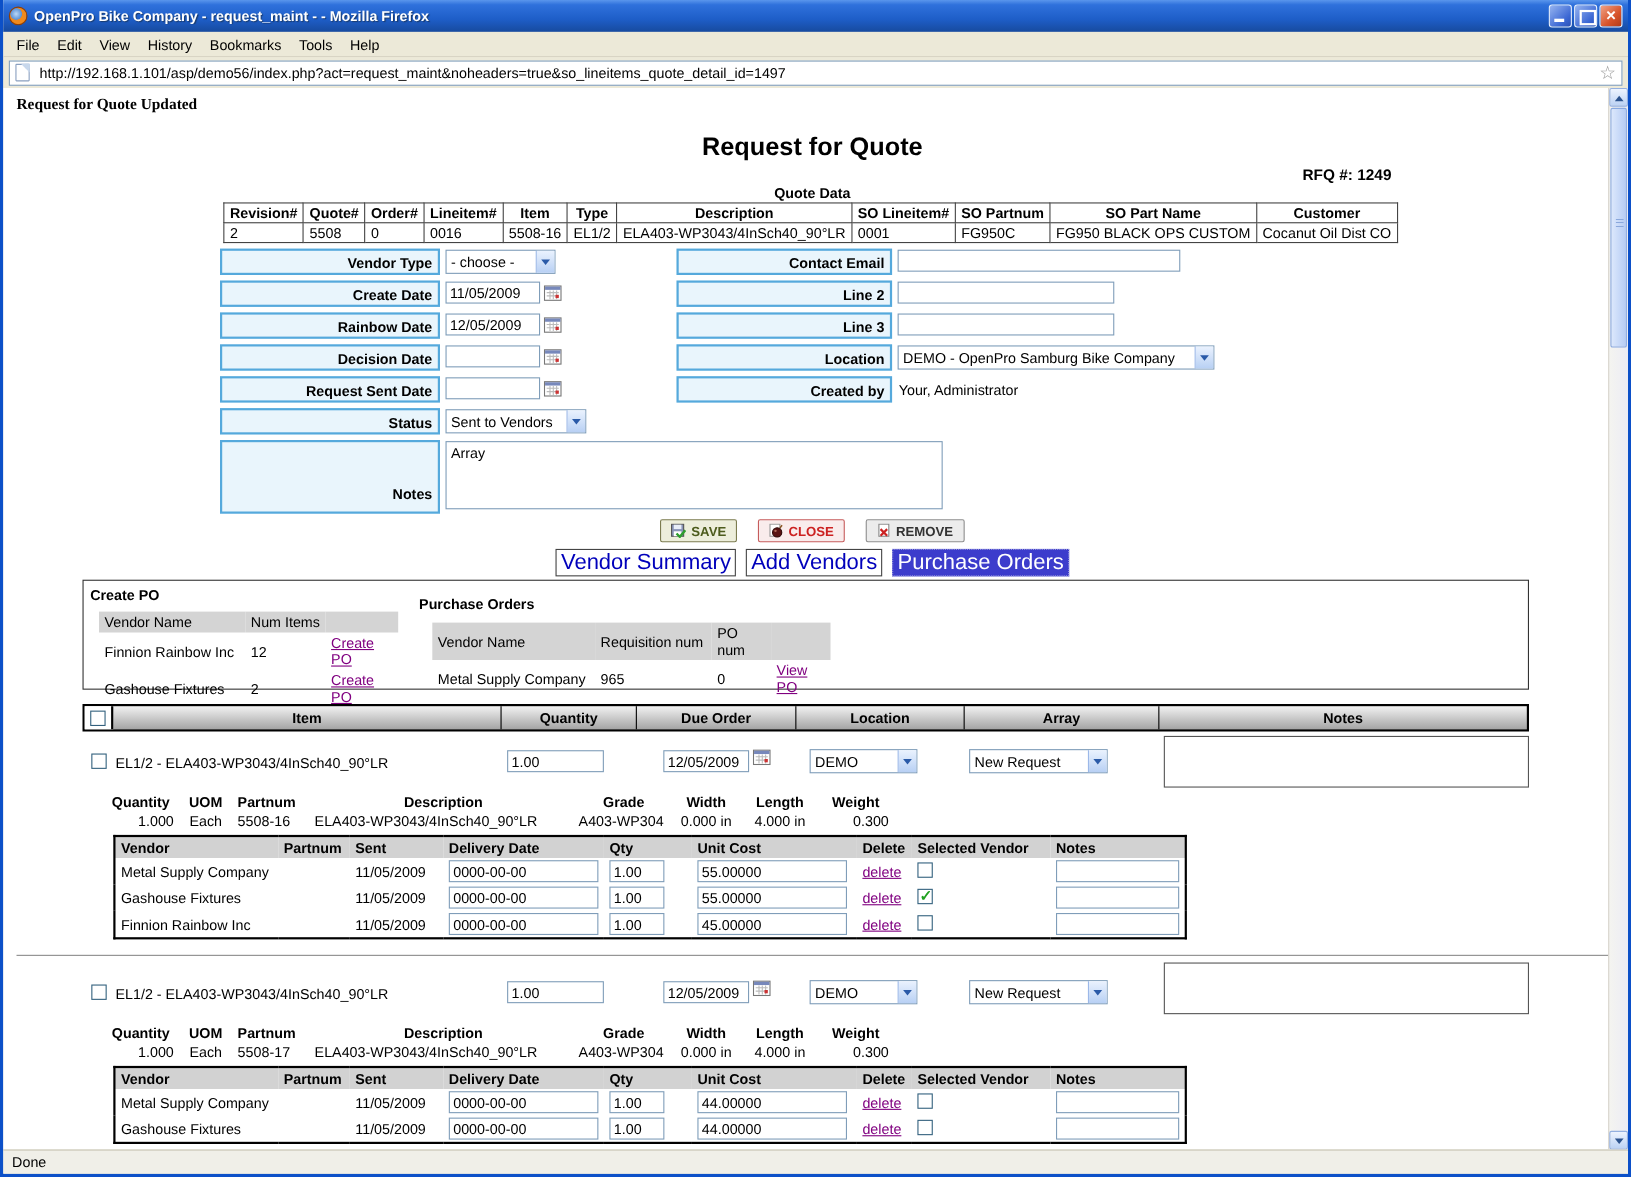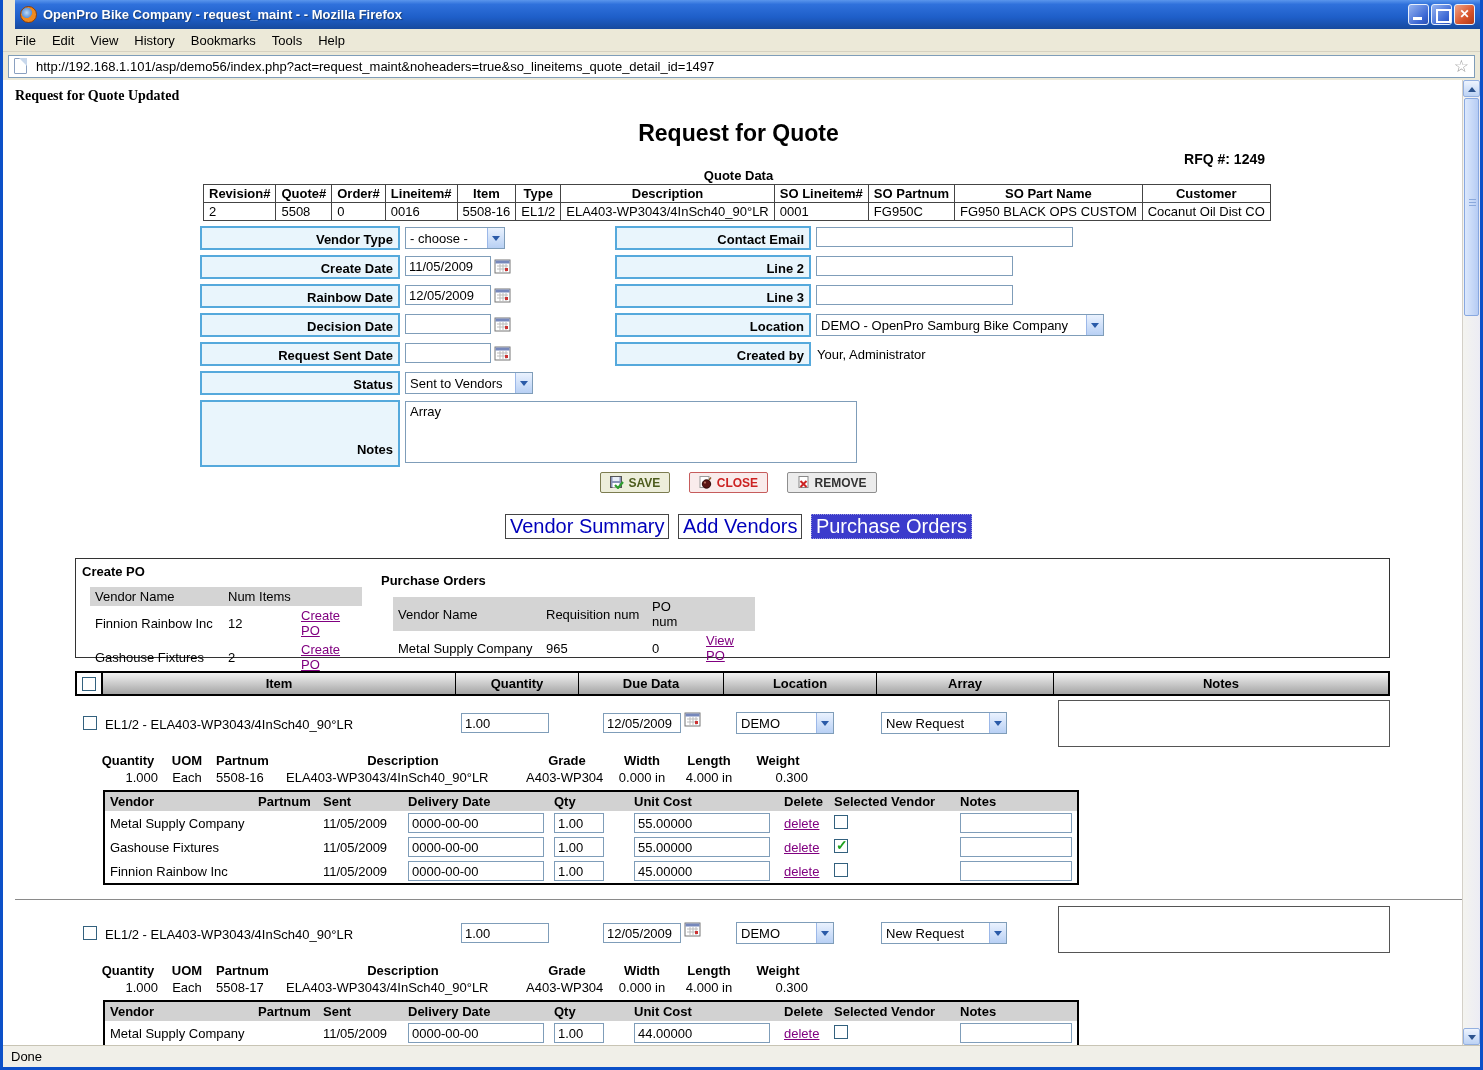--- a/index.html
+++ b/index.html
@@ -2,21 +2,21 @@
 <html><head>
 <meta charset="utf-8">
 <style>
   html,body{margin:0;padding:0;background:#444;}
   *{box-sizing:border-box;}
   body{font-family:"Liberation Sans",sans-serif;}
 
   .window{width:1483px;height:1070px;border:3px solid #0c50c8;border-top:0;background:#ece9d8;display:flex;flex-direction:column;}
 
   
-  .titlebar{height:29px;flex:0 0 29px;background:linear-gradient(180deg,#5a96ec 0%,#2f71dc 15%,#1e5ec8 60%,#174a9e 100%);display:flex;align-items:center;padding:0 5px;gap:6px;margin-left:12px;}
+  .titlebar{height:29px;flex:0 0 29px;background:linear-gradient(180deg,#5a96ec 0%,#2f71dc 15%,#1e5ec8 60%,#174a9e 100%);display:flex;align-items:center;padding:0 5px;gap:6px;}
   .fx-icon{width:17px;height:17px;border-radius:50%;background:radial-gradient(circle at 38% 38%,#bcd8f4 0%,#5e94d8 38%,#f08a1e 42% 78%,#b4540e 100%);border:1px solid #933f00;}
   .win-title{color:#fff;font-weight:bold;font-size:13px;text-shadow:1px 1px 1px #1a3a6a;flex:1;white-space:nowrap;overflow:hidden;}
   .winbtns{display:flex;gap:2px;}
   .wb{width:21px;height:21px;border-radius:3px;border:1px solid #e8f0fc;position:relative;}
   .wb-min,.wb-max{background:linear-gradient(135deg,#96b4f0 0%,#3c68d4 70%,#2a50b4 100%);}
   .wb-close{background:linear-gradient(135deg,#f0a488 0%,#d8532a 60%,#b03a18 100%);color:#fff;font-size:12px;font-weight:bold;text-align:center;line-height:19px;}
   .wb-min::after{content:"";position:absolute;left:4px;bottom:4px;width:9px;height:3px;background:#fff;}
   .wb-max::after{content:"";position:absolute;left:4px;top:4px;width:11px;height:10px;border:2px solid #fff;}
 
   
@@ -80,21 +80,21 @@
 
   
   .btnrow{text-align:center;margin-top:6px;}
   .abtn{display:inline-flex;align-items:center;gap:4px;height:21px;padding:0 9px;font-size:12px;font-weight:bold;border-radius:2px;margin:0 7px;cursor:default;}
   .abtn-save{background:#edeedb;border:1px solid #7c7c50;color:#4d5c1d;}
   .abtn-close{background:#f9ecec;border:1px solid #c65c5c;color:#c22;}
   .abtn-remove{background:#ececec;border:1px solid #8e8e8e;color:#333;}
 
   
   .tabrow{text-align:center;margin-top:5px;}
-  .tab{display:inline-block;font-size:20px;color:#0000bb;border:1px solid #444;padding:0 4px;margin:16px 2px;}
+  .tab{display:inline-block;font-size:20px;color:#0000bb;border:1px solid #444;padding:0 4px;margin:0 2px;}
   .tab.selected{background:#3c3ccc;color:#fff;border:1px dotted #9999dd;}
 
   
   .pobox{margin-left:60px;margin-top:3px;width:1315px;height:100px;border:1px solid #333;position:relative;font-size:13px;}
   .cp-title{position:absolute;left:6px;top:5px;font-weight:bold;}
   .cp-table{position:absolute;left:14px;top:28px;border-collapse:collapse;font-size:13px;}
   .cp-table th{background:#d4d4d4;font-weight:normal;text-align:left;padding:2px 5px;}
   .cp-table td{padding:2px 5px;height:18px;}
   .po-title{position:absolute;left:305px;top:14px;font-weight:bold;}
   .po-table{position:absolute;left:317px;top:38px;border-collapse:collapse;font-size:13px;}
@@ -388,21 +388,21 @@
         </tbody>
           </table>
       </div>
 
       <div class="items-header">
         <div class="ih-cell ih-check">
             <span class="cb"></span>
           </div>
         <div class="ih-cell ih-item">Item</div>
         <div class="ih-cell ih-qty">Quantity</div>
-        <div class="ih-cell ih-due">Due Data</div>
+        <div class="ih-cell ih-due">Due Order</div>
         <div class="ih-cell ih-loc">Location</div>
         <div class="ih-cell ih-arr">Array</div>
         <div class="ih-cell ih-notes">Notes</div>
       </div>
 
       <div class="item-section sec1">
         <span class="cb pos" style="left:8px;top:20px"></span>
         <span class="it-name pos" style="left:30px;top:21px">EL1/2 - ELA403-WP3043/4InSch40_90°LR</span>
         <input class="txt w88 pos" style="left: 386px; top: 17px;" value="1.00">
         <input class="txt w78 pos" style="left: 528px; top: 17px;" value="12/05/2009">

